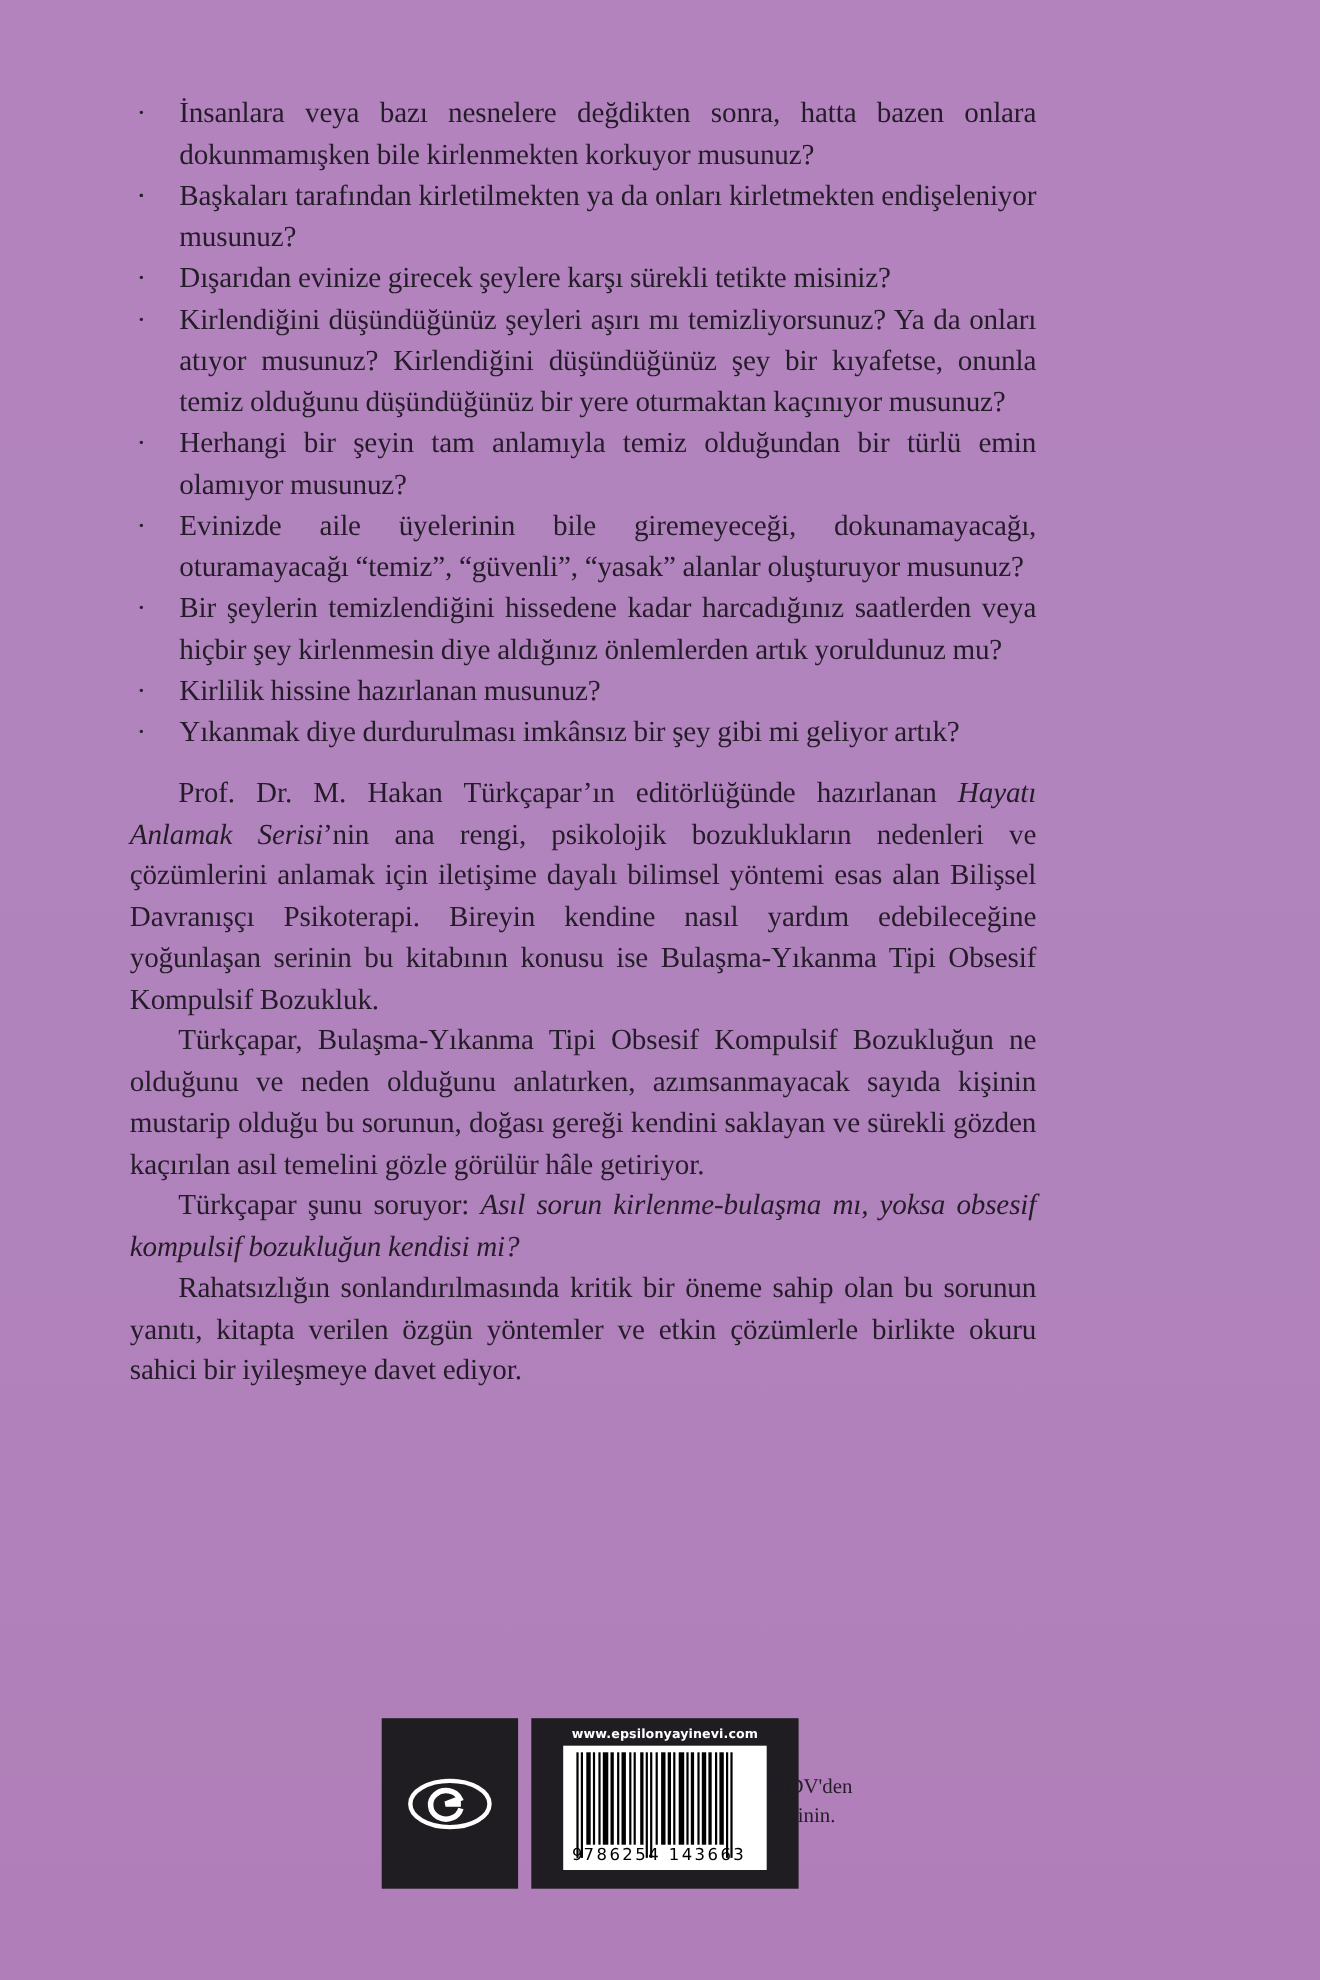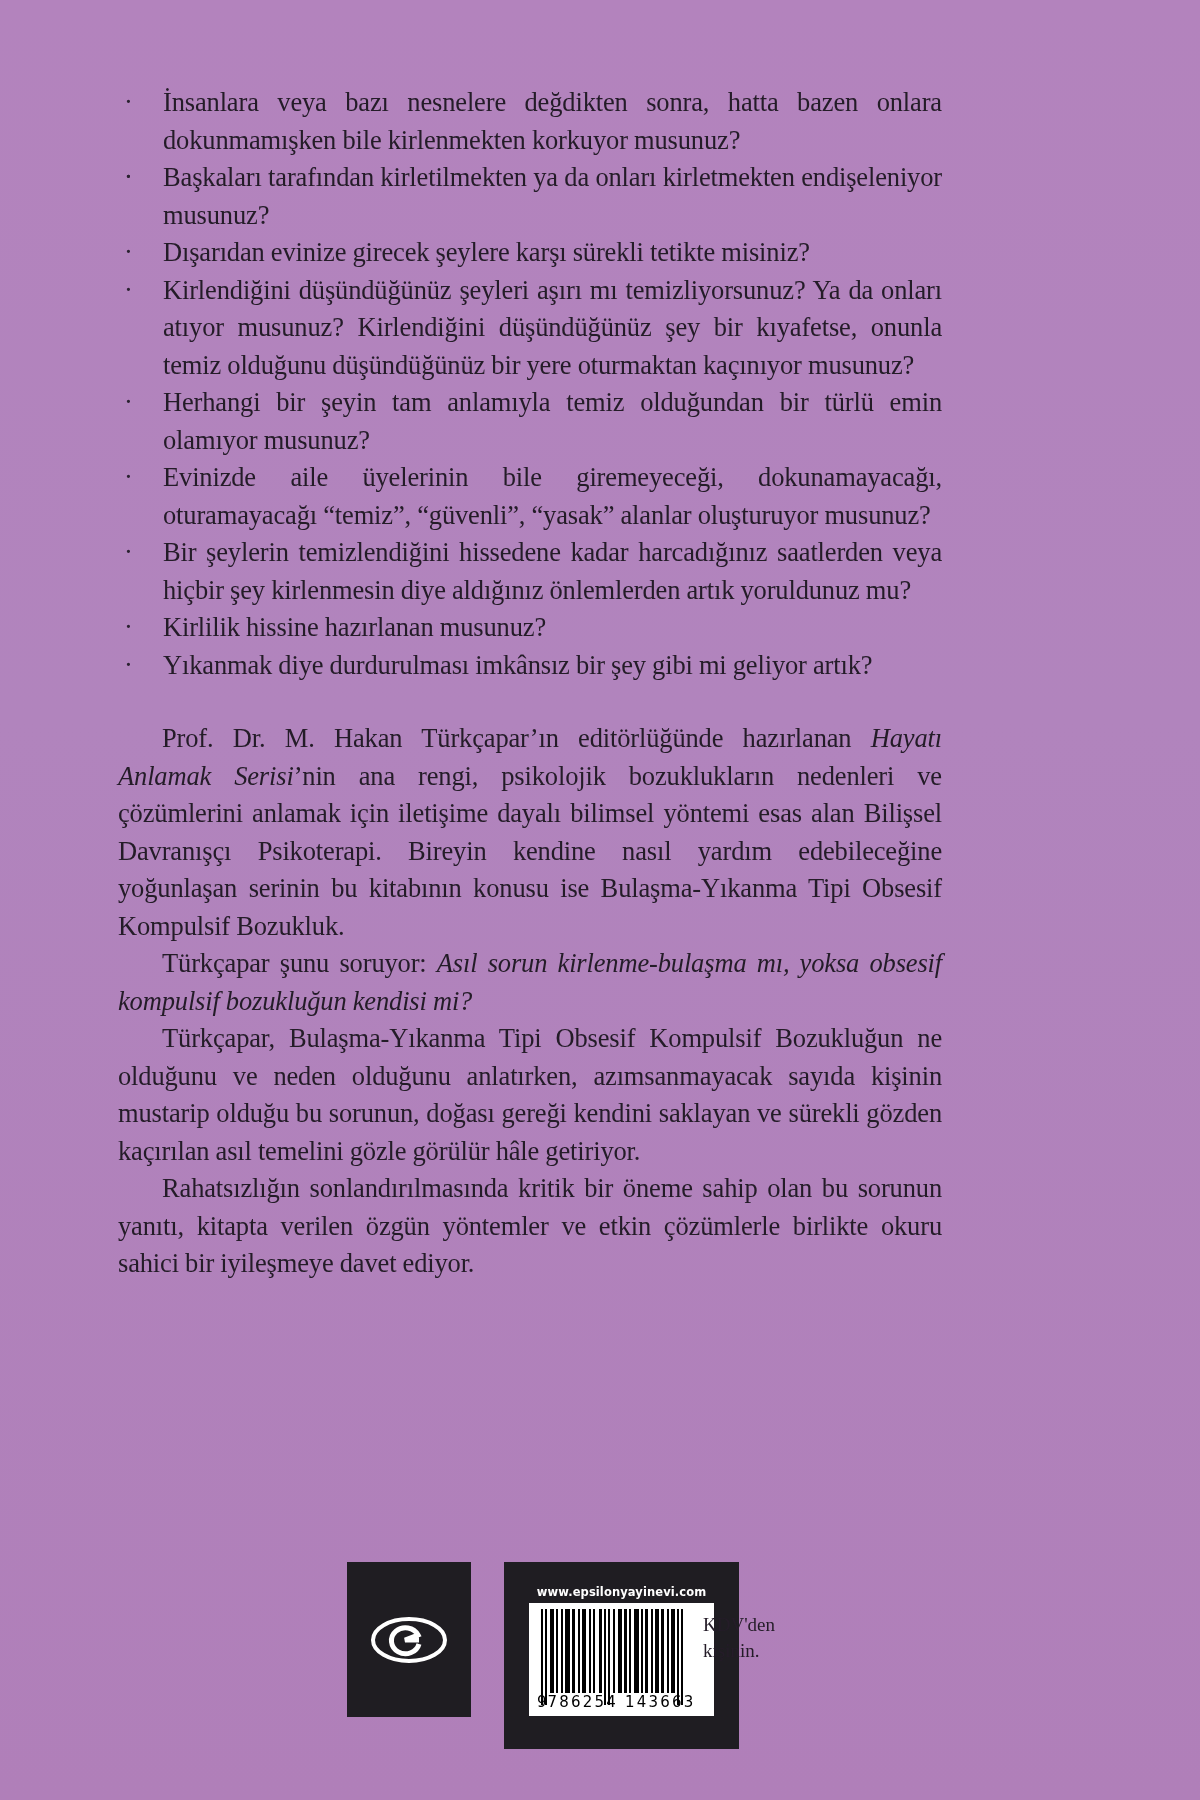--- a/index.html
+++ b/index.html
@@ -50,21 +50,21 @@
     position: absolute;
     left: 6px;
     top: 0;
     font-size: 26.5px;
     line-height: 37.5px;
     color: #2a2130;
   }
 
   
   .blurb {
-    margin-top: 36px;
+    margin-top: 18px;
   }
   .blurb p {
     margin: 0;
     font-size: 26.5px;
     line-height: 37.5px;
     text-align: justify;
     text-justify: inter-word;
     text-indent: 44px;
     letter-spacing: -0.15px;
     word-spacing: -0.3px;
@@ -82,26 +82,26 @@
     display: flex;
     align-items: center;
     justify-content: center;
   }
   .logo-mark {
     width: 80px;
     height: 52px;
   }
   .barcode-box {
     position: absolute;
-    left: 504px;
+    left: 483px;
     top: 1562px;
-    width: 203px;
+    width: 243px;
     height: 155px;
     background: #1f1d22;
-    padding: 16px;
+    padding: 0;
   }
   .barcode-url {
     color: #ffffff;
     font-family: "DejaVu Sans", sans-serif;
     font-weight: bold;
     font-size: 11.5px;
     text-align: center;
     letter-spacing: 0.1px;
     padding-top: 7px;
   }
@@ -198,22 +198,22 @@
         <span>Kirlilik hissine hazırlanan musunuz?</span>
       </li>
       <li>
         <span class="bullet-dot">·</span>
         <span>Yıkanmak diye durdurulması imkânsız bir şey gibi mi geliyor artık?</span>
       </li>
     </ul>
 
     <div class="blurb">
       <p><span>Prof. Dr. M. Hakan Türkçapar’ın editörlüğünde hazırlanan </span><em>Hayatı Anlamak Serisi</em><span>’nin ana rengi, psikolojik bozuklukların nedenleri ve çözümlerini anlamak için iletişime dayalı bilimsel yöntemi esas alan Bilişsel Davranışçı Psikoterapi. Bireyin kendine nasıl yardım edebileceğine yoğunlaşan serinin bu kitabının konusu ise Bulaşma-Yıkanma Tipi Obsesif Kompulsif Bozukluk.</span></p>
+      <p>Türkçapar, Bulaşma-Yıkanma Tipi Obsesif Kompulsif Bozukluğun ne olduğunu ve neden olduğunu anlatırken, azımsanmayacak sayıda kişinin mustarip olduğu bu sorunun, doğası gereği kendini saklayan ve sürekli gözden kaçırılan asıl temelini gözle görülür hâle getiriyor.</p>
       <p><span>Türkçapar şunu soruyor: </span><em>Asıl sorun kirlenme-bulaşma mı, yoksa obsesif kompulsif bozukluğun kendisi mi?</em></p>
-      <p>Türkçapar, Bulaşma-Yıkanma Tipi Obsesif Kompulsif Bozukluğun ne olduğunu ve neden olduğunu anlatırken, azımsanmayacak sayıda kişinin mustarip olduğu bu sorunun, doğası gereği kendini saklayan ve sürekli gözden kaçırılan asıl temelini gözle görülür hâle getiriyor.</p>
       <p>Rahatsızlığın sonlandırılmasında kritik bir öneme sahip olan bu sorunun yanıtı, kitapta verilen özgün yöntemler ve etkin çözümlerle birlikte okuru sahici bir iyileşmeye davet ediyor.</p>
     </div>
 
   </div>
 
   <div class="logo-box">
     <svg class="logo-mark" viewBox="0 0 80 52">
       <ellipse cx="40" cy="26" rx="36" ry="21" fill="none" stroke="#ffffff" stroke-width="4"></ellipse>
       <path d="M50 30 a14 13 0 1 1 -1 -9 L36 26 L50 26" fill="none" stroke="#ffffff" stroke-width="5" stroke-linecap="butt"></path>
     </svg>

